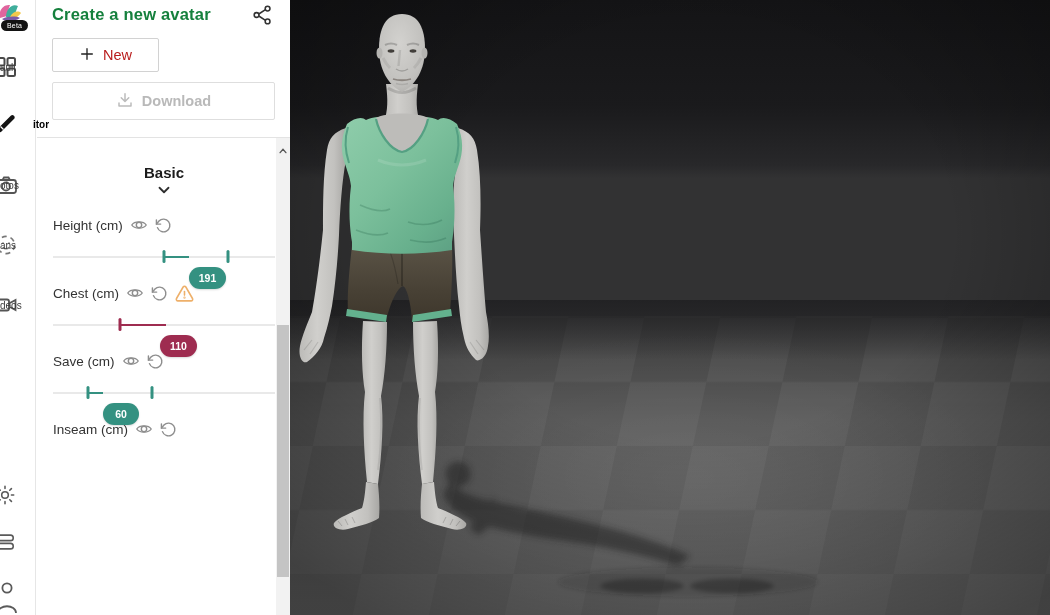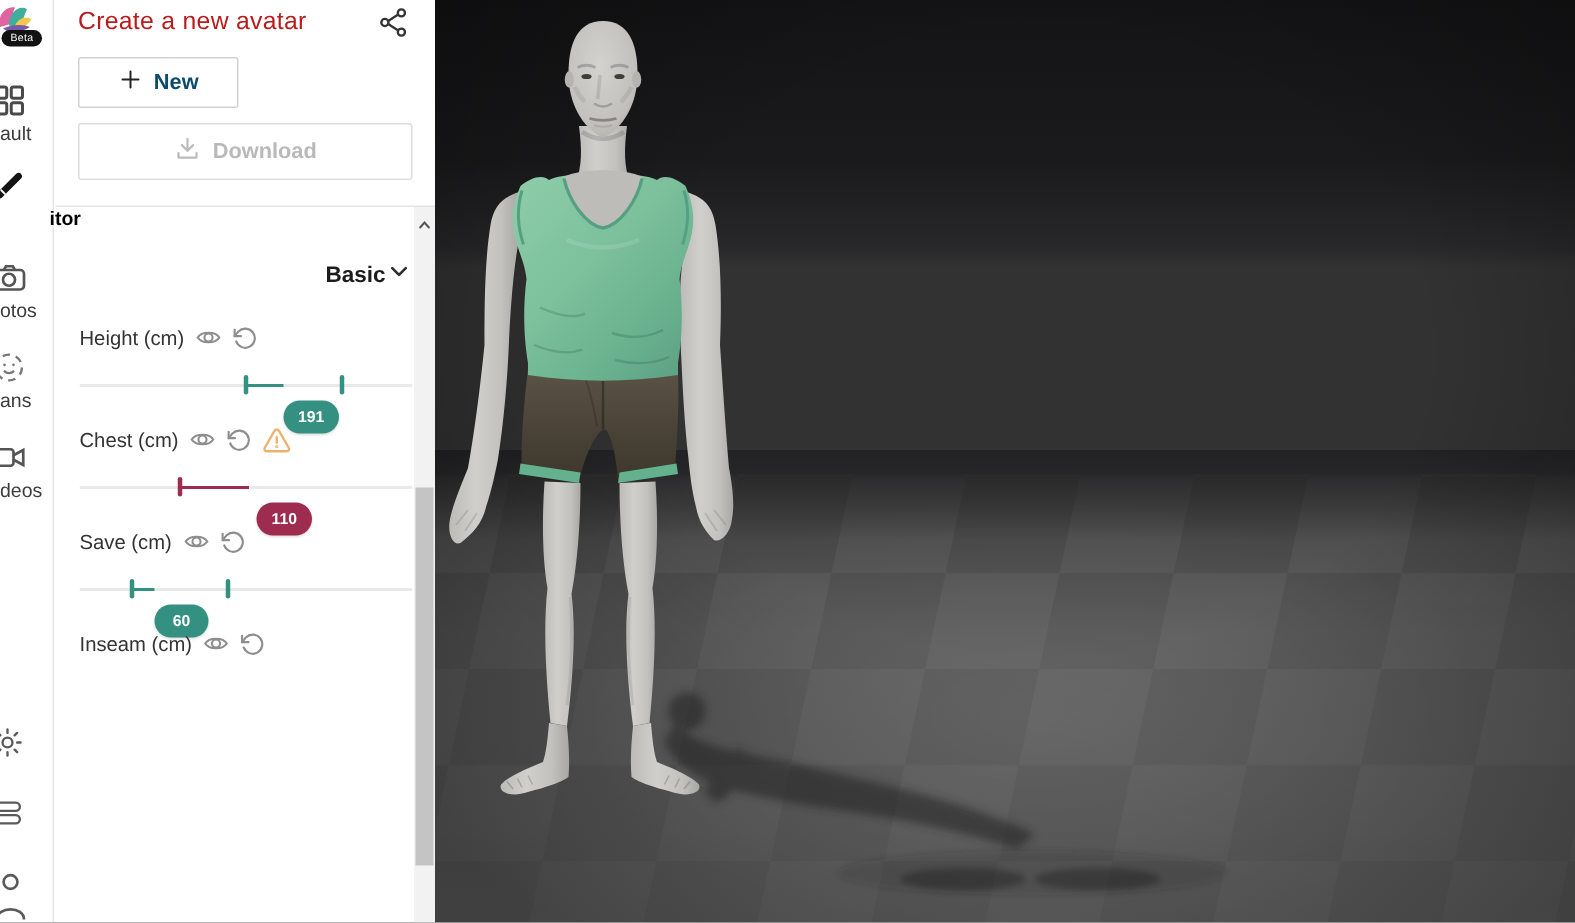--- a/index.html
+++ b/index.html
@@ -7,33 +7,33 @@
   .app {
     position:relative; width:1050px; height:615px; overflow:hidden;
     background:#fff; font-family:"Liberation Sans", sans-serif; color:#2e2e2e;
   }
   
   .rail { position:absolute; left:0; top:0; width:36px; height:615px; background:#fff; border-right:1px solid #e6e6e6; z-index:5; }
   .rail .logo { position:absolute; left:-6px; top:0; }
   .beta { position:absolute; left:1px; top:20px; background:#121212; color:#fff; font-size:7px; line-height:11px; padding:0 6px; border-radius:6px; letter-spacing:.2px; }
   .rail-item { position:absolute; left:0; width:36px; text-align:left; }
   .rail-item .ric { position:absolute; left:-6px; top:0; }
-  .rail-item .rlb { position:absolute; left:0px; top:26px; font-size:13px; color:#3c3c3c; white-space:nowrap; }
+  .rail-item .rlb { position:absolute; left:0px; top:7px; font-size:10px; color:#3c3c3c; white-space:nowrap; }
   .rail-item.active .rlb { font-weight:bold; color:#000;padding-left:33px; }
   
   .panel { position:absolute; left:37px; top:0; width:253px; height:615px; background:#fff; z-index:4; }
-  .panel-title { position:absolute; left:15px; top:5px; font-size:16.5px; font-weight:normal; letter-spacing:.2px; color:#b91c1c; }
+  .panel-title { position:absolute; left:15px; top:5px; font-size:16.5px; font-weight:bold; letter-spacing:.2px; color:#15803d; }
   .share-btn { position:absolute; left:215px; top:4px; width:22px; height:22px; cursor:pointer; }
-  .btn { position:absolute; display:flex; align-items:center; justify-content:center; gap:8px; background:#fff; border:1px solid #d2d2d2; border-radius:2px; font-size:14.5px; font-weight:700; color:#0c4a6e; cursor:pointer; }
+  .btn { position:absolute; display:flex; align-items:center; justify-content:center; gap:8px; background:#fff; border:1px solid #d2d2d2; border-radius:2px; font-size:14.5px; font-weight:400; color:#b91c1c; cursor:pointer; }
   .btn-new  { left:15px; top:38px; width:107px; height:34px; }
   .btn-save { left:130px; top:38px; width:108px; height:34px; background:#ececec; border-color:#d6d6d6; }
   .btn-download { left:15px; top:82px; width:223px; height:38px; color:#b9b9b9; border-color:#dedede; font-weight:600; }
   .panel-divider { position:absolute; left:0; top:137px; width:253px; height:1px; background:#e3e3e3; }
   .scroll-area { position:absolute; left:16px; top:138px; width:222px; height:477px; overflow:hidden; }
-  .section-row { position:absolute; top:33px; left:0; width:222px; height:24px; display:flex; align-items:center; justify-content:flex-end; cursor:pointer; }
+  .section-row { position:absolute; top:33px; left:0; width:222px; height:24px; display:flex; align-items:center; justify-content:center; cursor:pointer;flex-direction:column; }
   .section-title { font-size:15px; font-weight:bold; color:#1c1c1c; }
   .sliders { position:absolute; top:77px; left:0; width:222px; }
   .slider-group { position:relative; height:68px; }
   .label-row { position:absolute; top:0; left:0; right:0; height:20px; display:flex; align-items:center; gap:7px; }
   .slider-label { font-size:13.5px; color:#333; }
   .label-row svg { flex:0 0 auto; cursor:pointer; }
   .track-zone { position:absolute; top:30px; left:0; width:222px; height:24px; cursor:pointer; }
   .track-line { position:absolute; top:11px; left:0; width:222px; height:2px; background:#e9e9e9; }
   .fill-line { position:absolute; top:11px; height:2px; background:var(--c); }
   .rtick { position:absolute; top:5px; width:3px; height:13px; border-radius:1.5px; background:var(--c); transform:translateX(-50%); }
@@ -215,21 +215,21 @@
         <path d="M10.3 3.8 L1.9 18.3 A2 2 0 0 0 3.6 21.3 H20.4 A2 2 0 0 0 22.1 18.3 L13.7 3.8 A2 2 0 0 0 10.3 3.8 Z"></path>
         <path d="M12 9.5 v4.5"></path>
                 <circle cx="12" cy="17.3" r="0.4" fill="#eeb06a"></circle>
       </svg>
     </div>
     <div class="track-zone">
       <div class="track-line"></div>
       <div class="fill-line" style="left: 67px; width: 46px;"></div>
       <div class="rtick" style="left: 67px;"></div>
 
-      <div class="pill" style="left: 118px; width: 37px;">
+      <div class="pill" style="left: 107px; width: 37px;">
                 <span>110</span>
               </div>
     </div>
   </div>
           <div class="slider-group" style="--c: #349181;">
     <div class="label-row">
       <span class="slider-label">Save (cm)</span>
       <svg width="18" height="18" viewBox="0 0 18 18" fill="none" stroke="#8e8e8e" stroke-width="1.4">
         <path d="M1.8 9 C4.4 4.8 13.6 4.8 16.2 9 C13.6 13.2 4.4 13.2 1.8 9 Z"></path>
                 <circle cx="9" cy="9" r="2.7"></circle>

